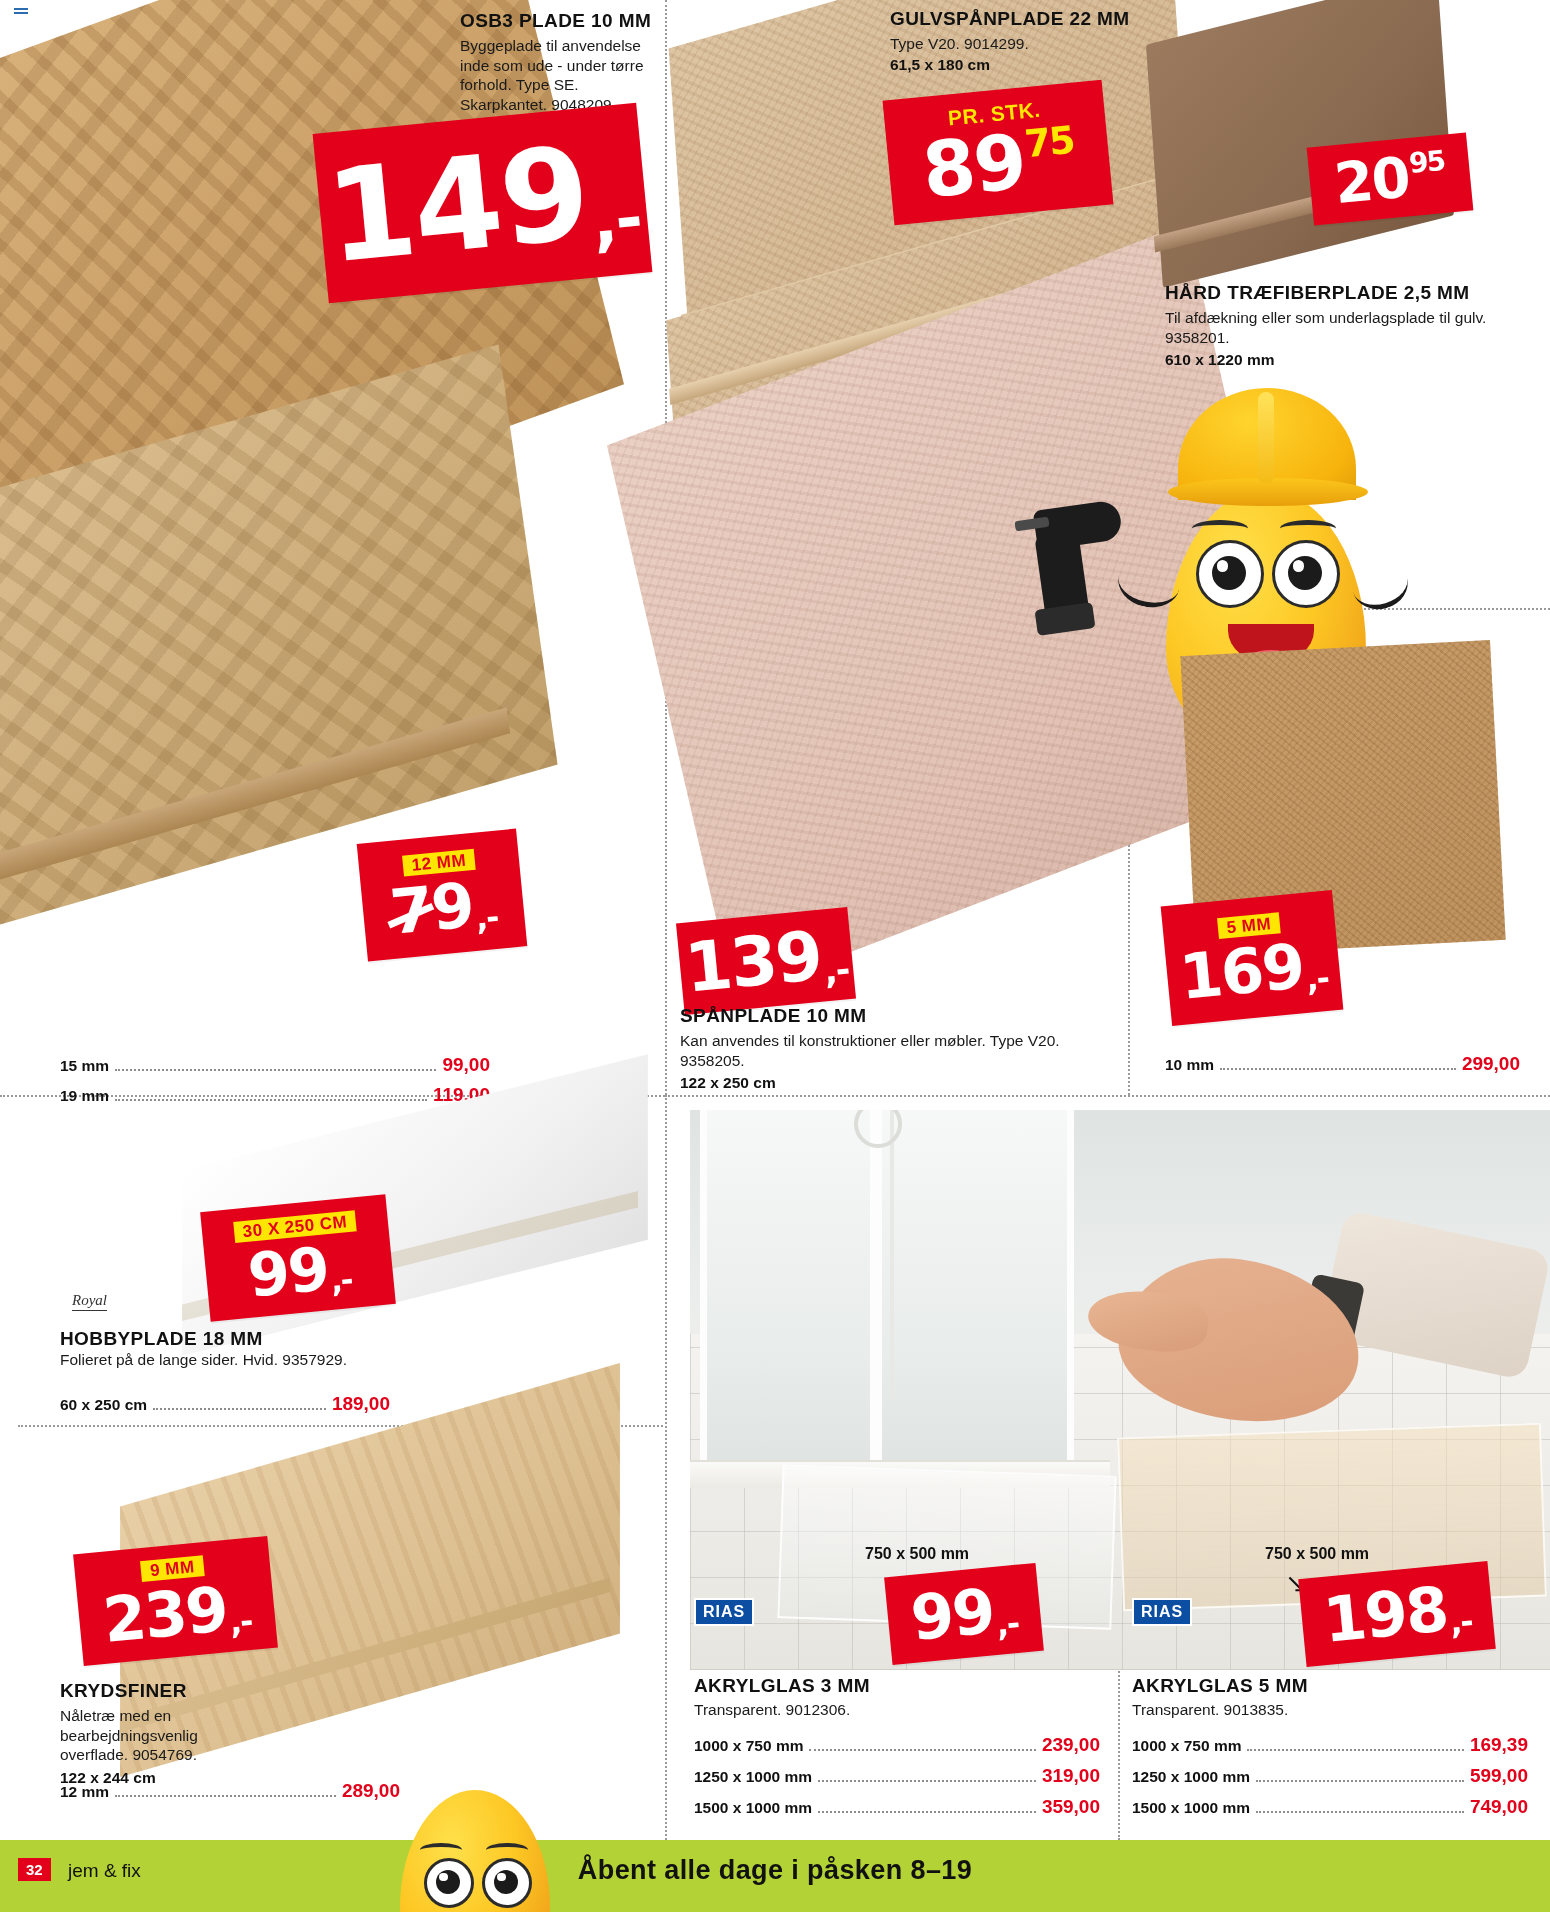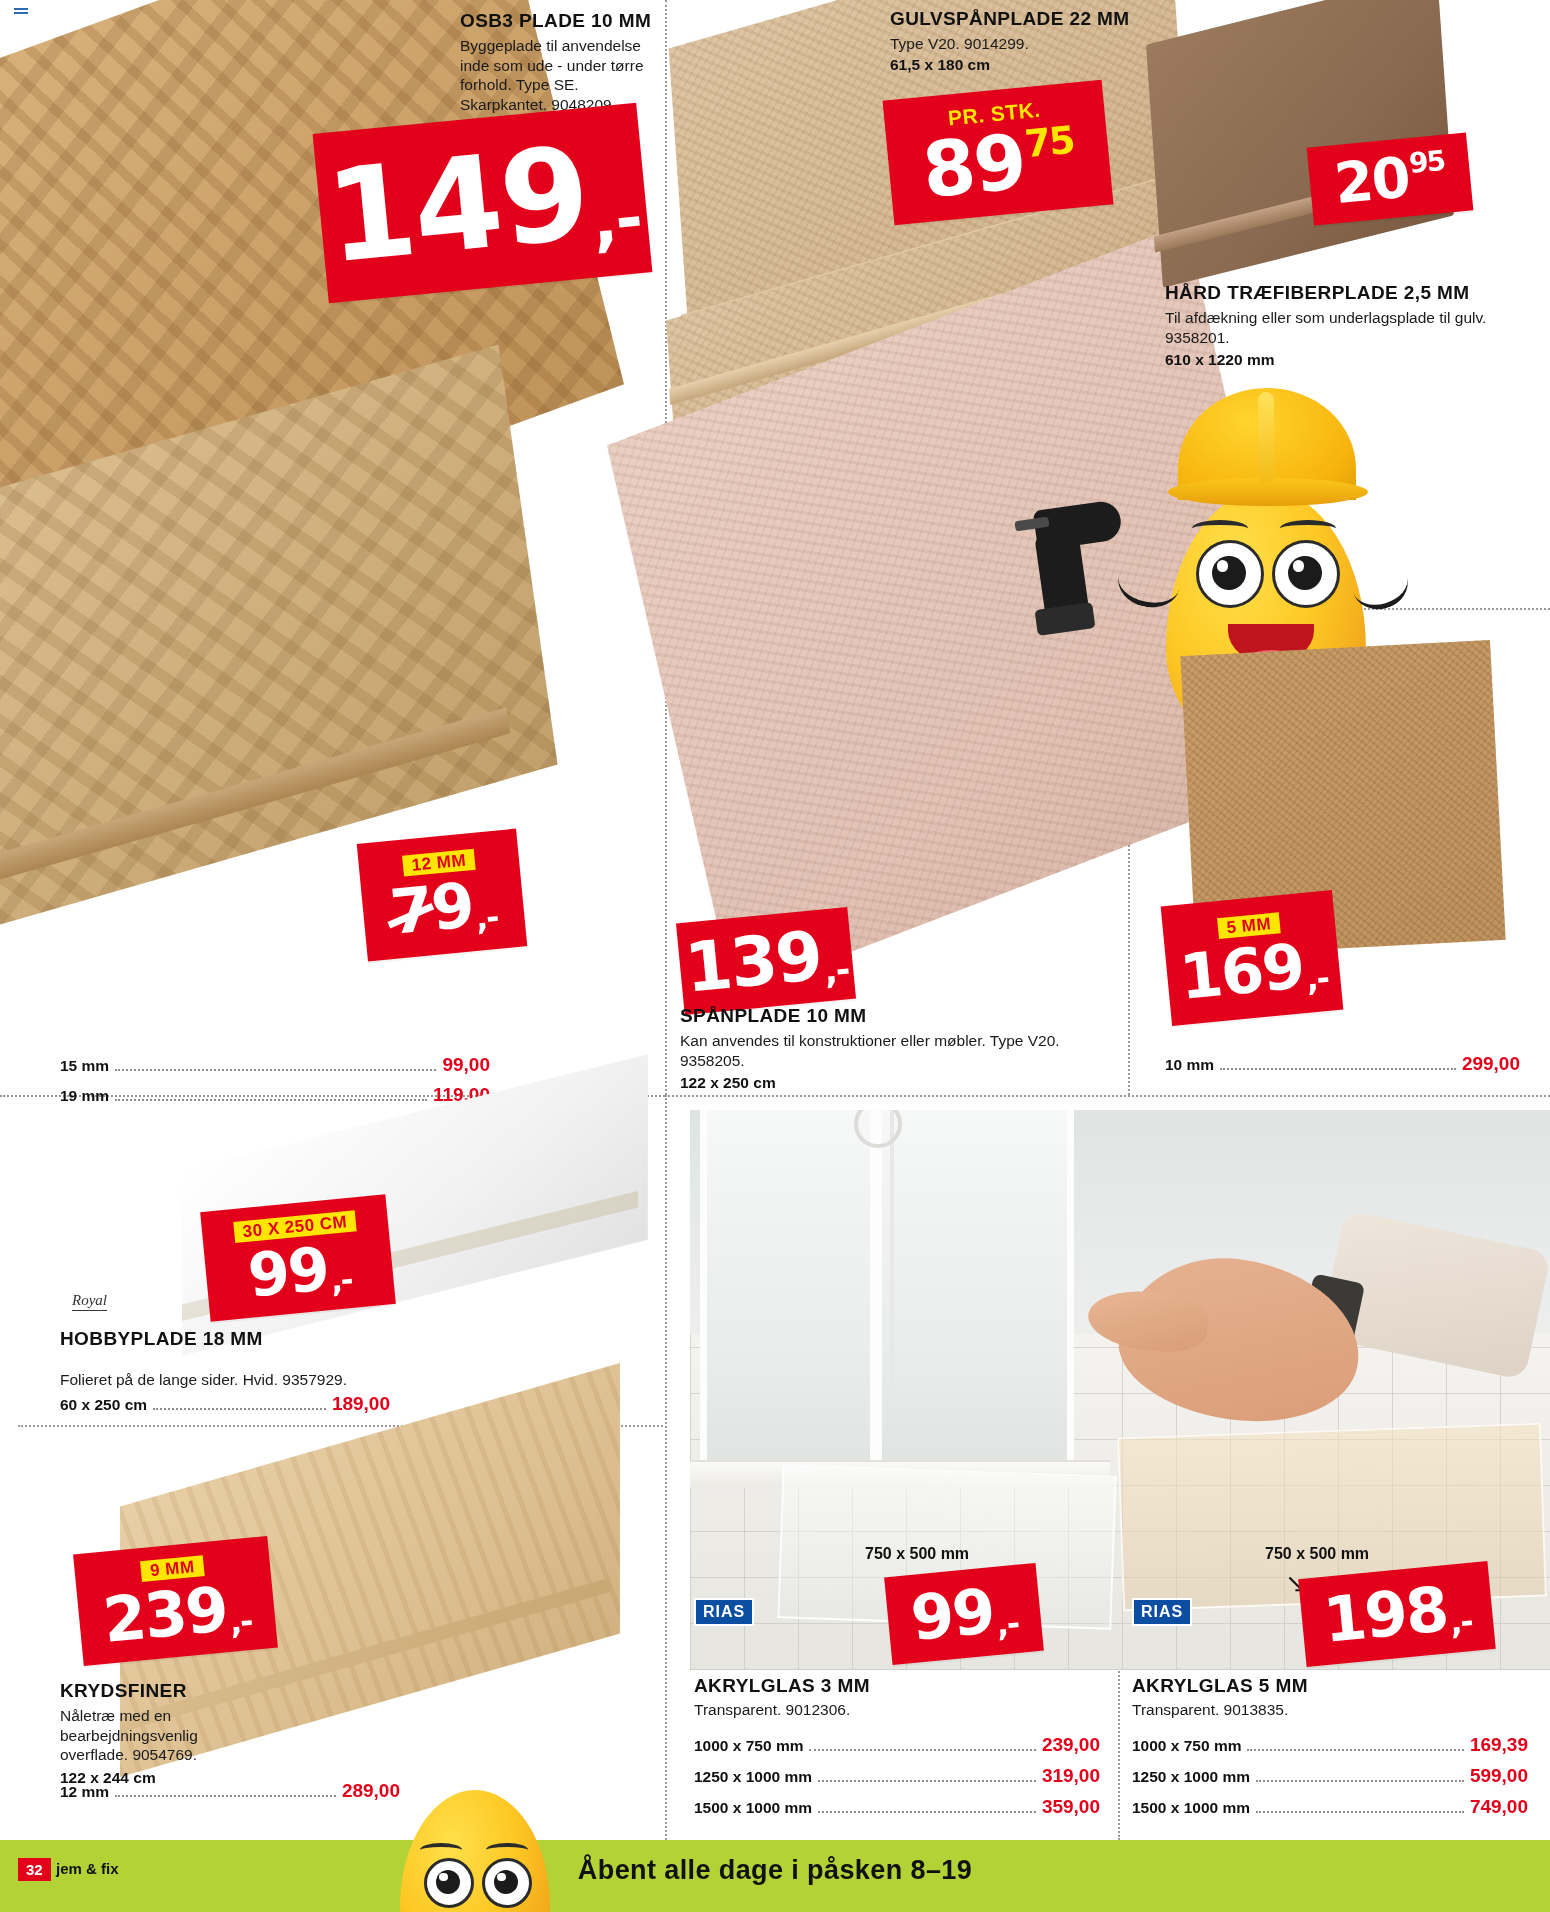--- a/index.html
+++ b/index.html
@@ -163,24 +163,24 @@
     left: 18px;
     top: 1858px;
     background: #e2001a;
     color: #fff;
     font-size: 15px;
     font-weight: bold;
     padding: 3px 8px;
   }
   .pagebrand {
     position: absolute;
-    left: 56px;
+    left: 68px;
     top: 1860px;
-    font-size: 15px;
-    font-weight: bold;
+    font-size: 19px;
+    font-weight: normal;
     color: #111;
   }
 
   
   .photo { position: absolute; overflow: hidden; }
 
   
   .osb-top {
     background:
       repeating-linear-gradient(58deg, rgba(150,105,55,0.28) 0 9px, rgba(206,166,110,0.12) 9px 26px),
@@ -531,21 +531,21 @@
   <div class="splash" style="left:205px; top:1203px; width:186px; height:110px;">
     <div class="cap" style="font-size:17px; padding:2px 9px;">30 X 250 CM</div>
     <div class="amount" style="font-size:60px;">
       <span>99</span>
       <span class="comma">,-</span>
     </div>
   </div>
 
   <div class="abs" style="left:60px; top:1328px; width:330px;">
     <div class="title">HOBBYPLADE 18 MM</div>
-    <div class="desc" style="margin-top:20px;">Folieret på de lange sider. Hvid. 9357929.</div>
+    <div class="desc" style="margin-top:0;">Folieret på de lange sider. Hvid. 9357929.</div>
   </div>
   <div class="abs" style="left:60px; top:1393px; width:330px;">
     <div class="pricerow">
       <span class="lbl">60 x 250 cm</span>
       <span class="dots"></span>
       <span class="val">189,00</span>
     </div>
   </div>
 
   <div class="photo ply" style="left:110px; top:1440px; width:520px; height:260px; transform: rotate(-16deg) skewX(-16deg);"></div>

